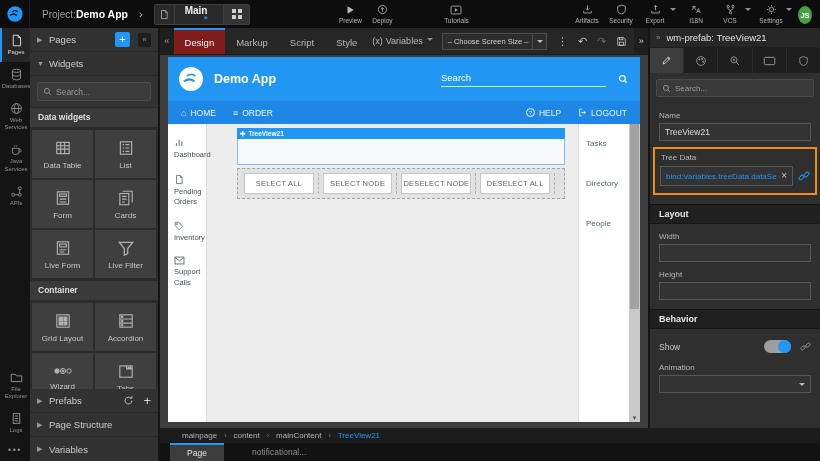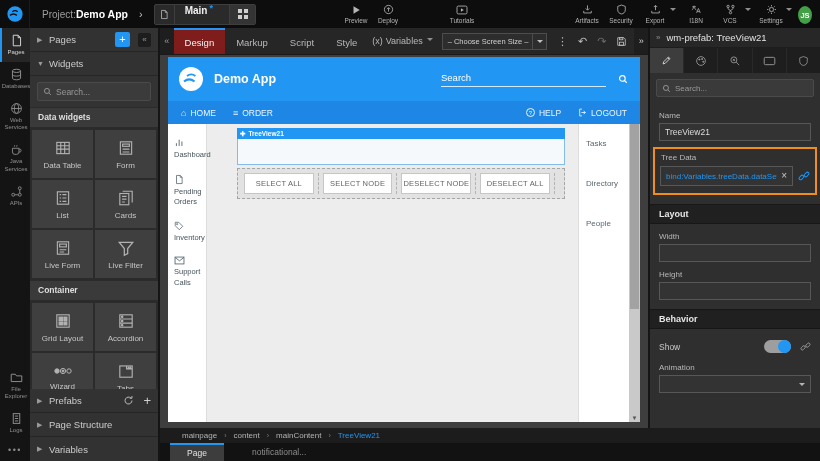--- a/index.html
+++ b/index.html
@@ -8,21 +8,21 @@
   svg { flex:none; display:block; }
 
   
   .topbar { height:28px; display:flex; align-items:center; background:#0d0d0d; }
   .logo-box { width:30px; height:28px; display:flex; align-items:center; justify-content:center; border-right:1px solid #1c1c1c; }
   .project { margin-left:12px; font-size:10px; color:#9e9e9e; white-space:nowrap; }
   .project b { color:#fff; font-size:10.5px; }
   .tb-chev { margin:0 11px; color:#c0c0c0; font-size:11px; }
   .main-tab { display:flex; align-items:stretch; height:21px; background:#2a2a2a; border:1px solid #3e3e3e; border-radius:2px; }
   .main-tab .page-ic { width:20px; display:flex; align-items:center; justify-content:center; border-right:1px solid #3e3e3e; color:#b5b5b5; }
-  .main-tab .tname { padding:0 16px 0 10px; font-size:10px; color:#f0f0f0; font-weight:bold; display:flex; align-items:flex-start; }
+  .main-tab .tname { padding:0 16px 0 10px; font-size:10px; color:#f0f0f0; font-weight:bold; display:flex; align-items:flex-end;flex-direction:column; }
   .main-tab .tname i { color:#2196f3; font-style:normal; font-size:9px; margin-left:2px; transform:translateY(-2px); }
   .main-tab .grid-ic { width:26px; display:flex; align-items:center; justify-content:center; border-left:1px solid #3e3e3e; background:#343434; color:#d0d0d0; }
   .tb-action { display:flex; flex-direction:column; align-items:center; gap:2px; color:#b5b5b5; font-size:6.5px; min-width:28px; cursor:default; }
   .tb-right { margin-left:auto; display:flex; align-items:flex-start; gap:6px; padding-right:8px; }
   .with-caret { display:flex; align-items:flex-start; }
   .caret-dn { width:0; height:0; border:3px solid transparent; border-top-color:#8f8f8f; margin:4px 0 0 1px; }
   .avatar { width:14px; height:18px; border-radius:50%; background:#43a047; color:#fff; font-size:7.5px; font-weight:bold; display:flex; align-items:center; justify-content:center; margin-top:2px; }
 
   
   .app-body { display:flex; height:433px; }
@@ -328,31 +328,31 @@
         <div class="tile">
           <svg width="20" height="18" viewBox="0 0 16 16" fill="none" stroke="currentColor" stroke-width="1">
               <rect x="2.5" y="3" width="11" height="10"></rect>
               <path d="M2.5 6h11M2.5 9h11M6 3v10M9.5 3v10"></path>
             </svg>
           <span>Data Table</span>
         </div>
         <div class="tile">
           <svg width="18" height="18" viewBox="0 0 16 16" fill="none" stroke="currentColor" stroke-width="1">
               <rect x="3" y="2.5" width="10" height="11"></rect>
+              <path d="M5 5h1.3M7.5 5h3.5M5 8h1.3M7.5 8h3.5M5 11h1.3M7.5 11h3.5"></path>
+            </svg>
+          <span>List</span>
+        </div>
+        <div class="tile">
+          <svg width="18" height="18" viewBox="0 0 16 16" fill="none" stroke="currentColor" stroke-width="1">
+              <rect x="3" y="2.5" width="10" height="11"></rect>
               <rect x="5" y="4.5" width="6" height="2"></rect>
               <path d="M5 9h6M5 11.5h6"></path>
             </svg>
           <span>Form</span>
-        </div>
-        <div class="tile">
-          <svg width="18" height="18" viewBox="0 0 16 16" fill="none" stroke="currentColor" stroke-width="1">
-              <rect x="3" y="2.5" width="10" height="11"></rect>
-              <path d="M5 5h1.3M7.5 5h3.5M5 8h1.3M7.5 8h3.5M5 11h1.3M7.5 11h3.5"></path>
-            </svg>
-          <span>List</span>
         </div>
         <div class="tile">
           <svg width="18" height="18" viewBox="0 0 16 16" fill="none" stroke="currentColor" stroke-width="1">
               <rect x="2.5" y="4" width="8" height="10"></rect>
               <path d="M5 2h8.5v10"></path>
               <path d="M4.5 6.5h4M4.5 9h4M4.5 11.5h2.5"></path>
             </svg>
           <span>Cards</span>
         </div>
         <div class="tile">

